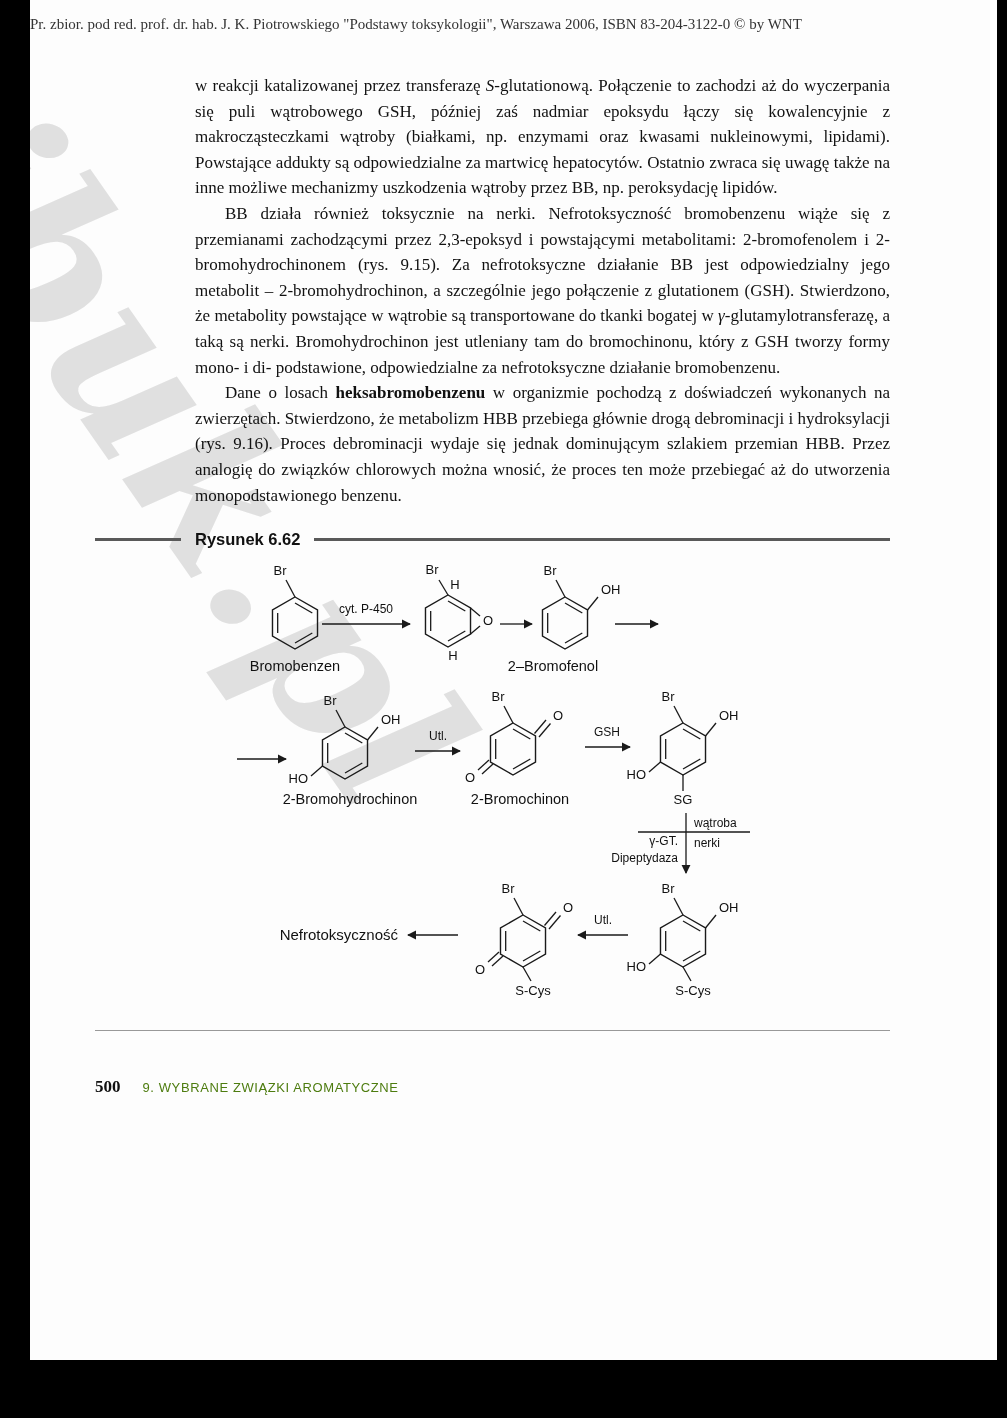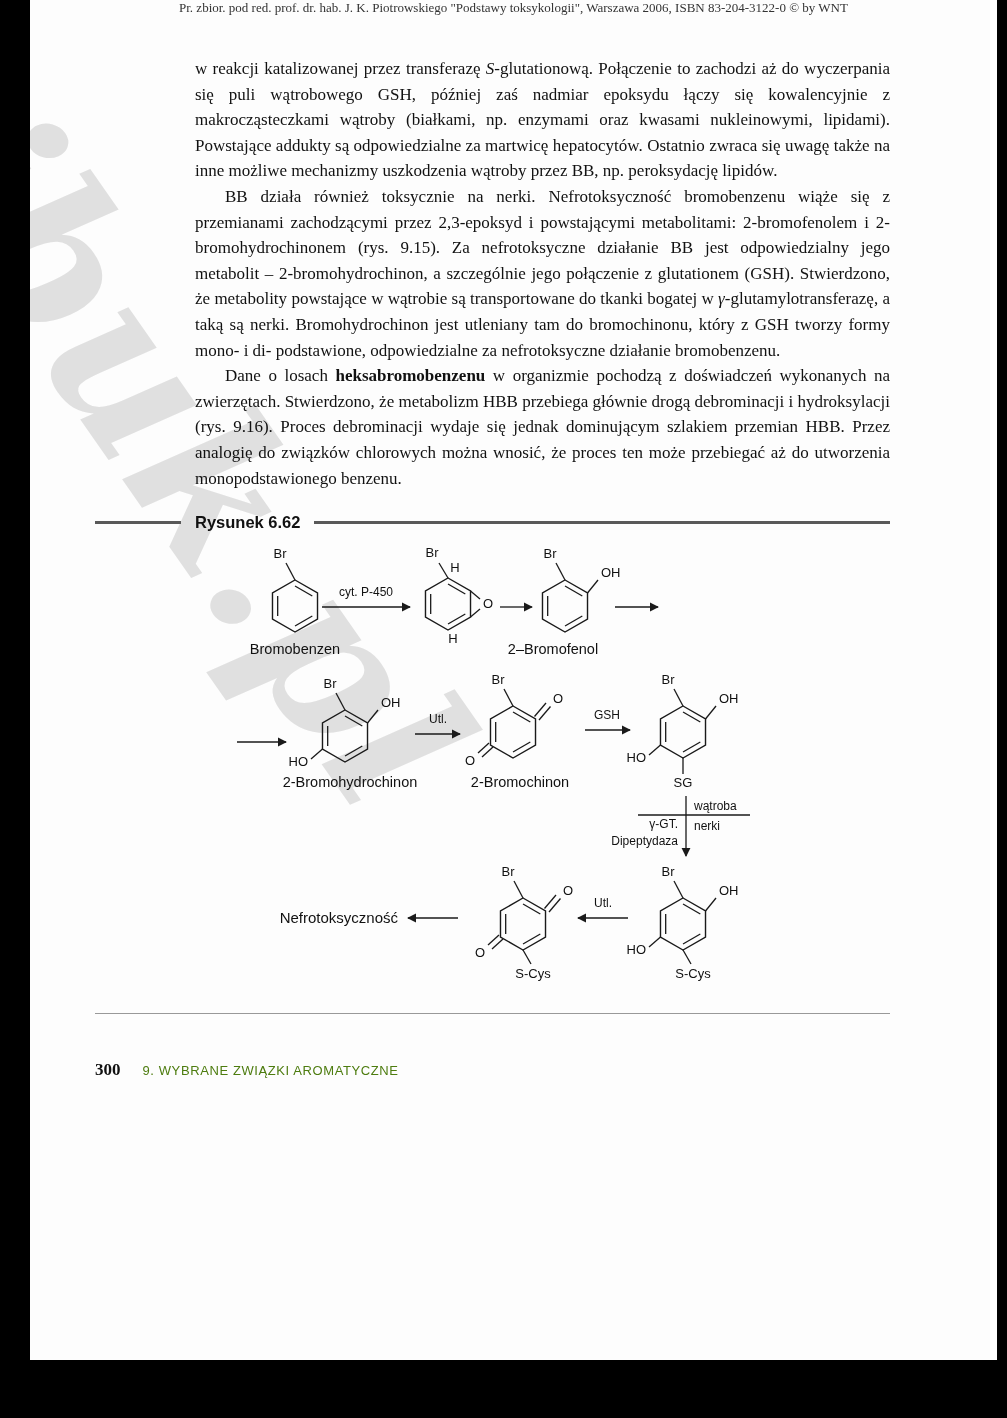--- a/index.html
+++ b/index.html
@@ -3,21 +3,21 @@
 <meta charset="utf-8">
 <style>
   * { margin:0; padding:0; box-sizing:border-box; }
   html,body { width:1007px; height:1418px; }
   body { background:#000; position:relative; font-family:"Liberation Serif", serif; }
   .page { position:absolute; left:30px; top:0; width:967px; height:1360px; background:#fdfdfd; overflow:hidden; }
   .watermark { position:absolute; left:35px; top:70px; font-size:200px; font-style:italic; font-weight:bold;
                color:#e0e0e0; transform:rotate(55deg); transform-origin:0 0; white-space:nowrap; z-index:0;
                font-family:"DejaVu Serif", serif; user-select:none; }
   .content { position:relative; z-index:1; }
-  .header { text-align:center; font-size:13px; color:#333; }
+  .header { padding-top:16px; font-size:15px; color:#333; }
   .bodytext { margin:40px 107px 4px 165px; font-size:17px; line-height:25.6px; text-align:justify; color:#111; }
   .para { text-align:justify; }
   .para.indent { text-indent:30px; }
   .fig-head { display:flex; align-items:center; margin:22px 107px 0 65px; gap:14px; }
   .fig-rule-short { width:86px; height:3px; background:#595959; }
   .fig-label { font-family:"Liberation Sans", sans-serif; font-weight:bold; font-size:16.5px; color:#111; white-space:nowrap; }
   .fig-rule-long { flex:1; height:3px; background:#595959; }
   svg.diagram { display:block; margin:12px 0 0 60px; }
   svg .bond { stroke:#1a1a1a; stroke-width:1.3px; fill:none; }
   svg polygon { stroke:#1a1a1a; stroke-width:1.4px; fill:none; }
@@ -211,17 +211,17 @@
         <line class="bond" x1="433" y1="406" x2="441" y2="420"></line>
         <text class="atom" x="443" y="434" text-anchor="middle">S-Cys</text>
       </g>
       <line class="bond" x1="368" y1="374" x2="318" y2="374" marker-end="url(#arr)"></line>
       <text class="res" x="308" y="379" text-anchor="end">Nefrotoksyczność</text>
     </svg>
 
     <div class="fig-bottom-rule"></div>
 
     <div class="footer">
-      <span class="page-num">300</span>
+      <span class="page-num">500</span>
       <span class="chapter">9. WYBRANE ZWIĄZKI AROMATYCZNE</span>
     </div>
   </div>
 </div>
 
 </body></html>

